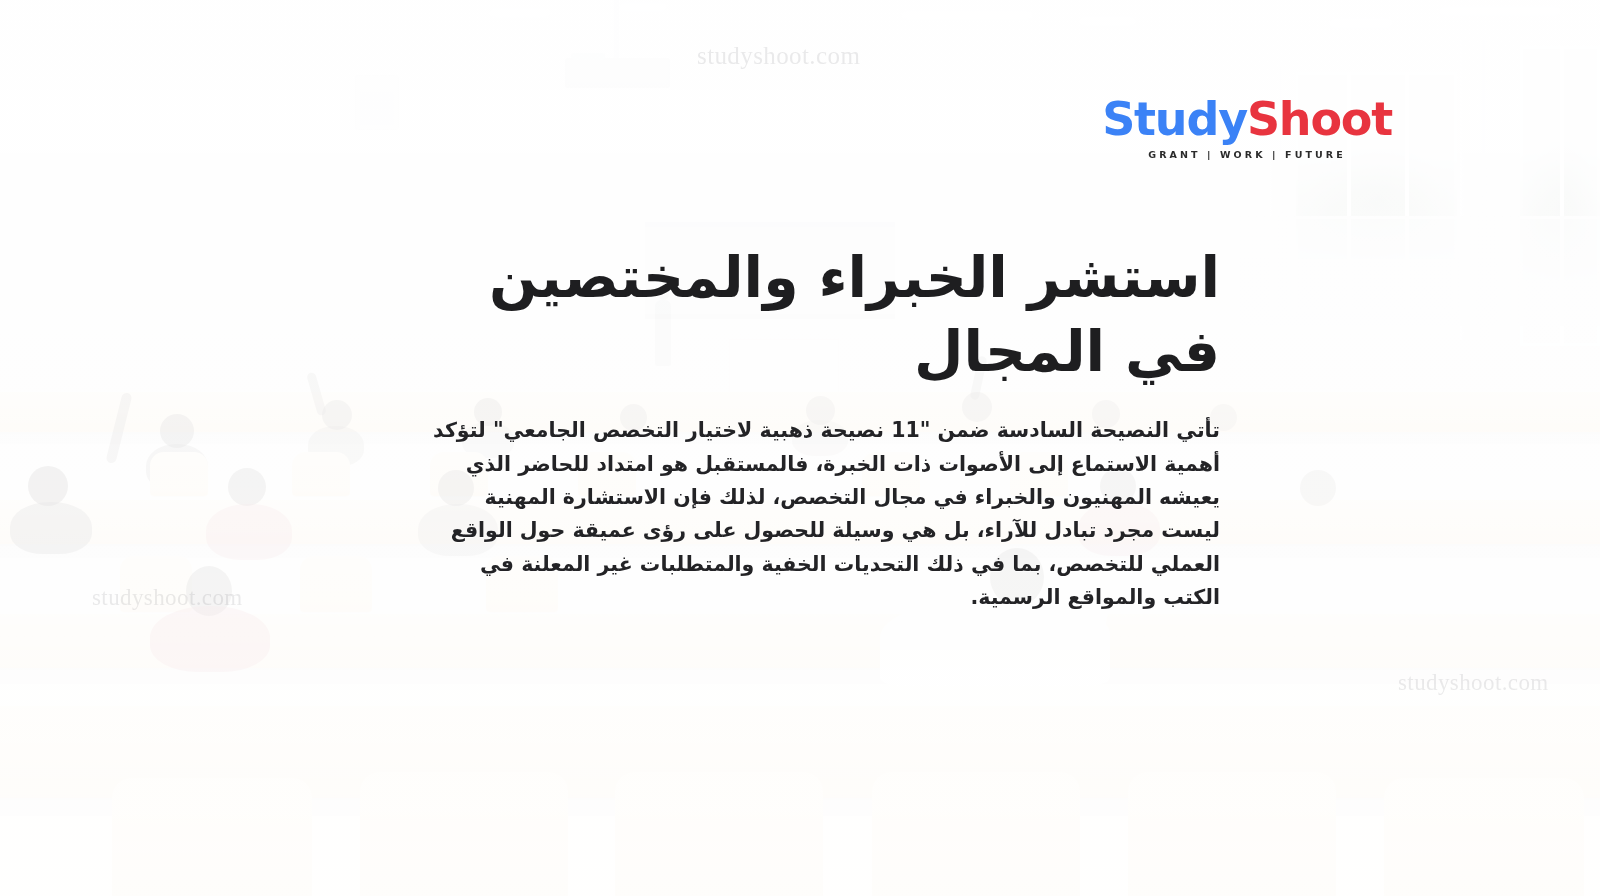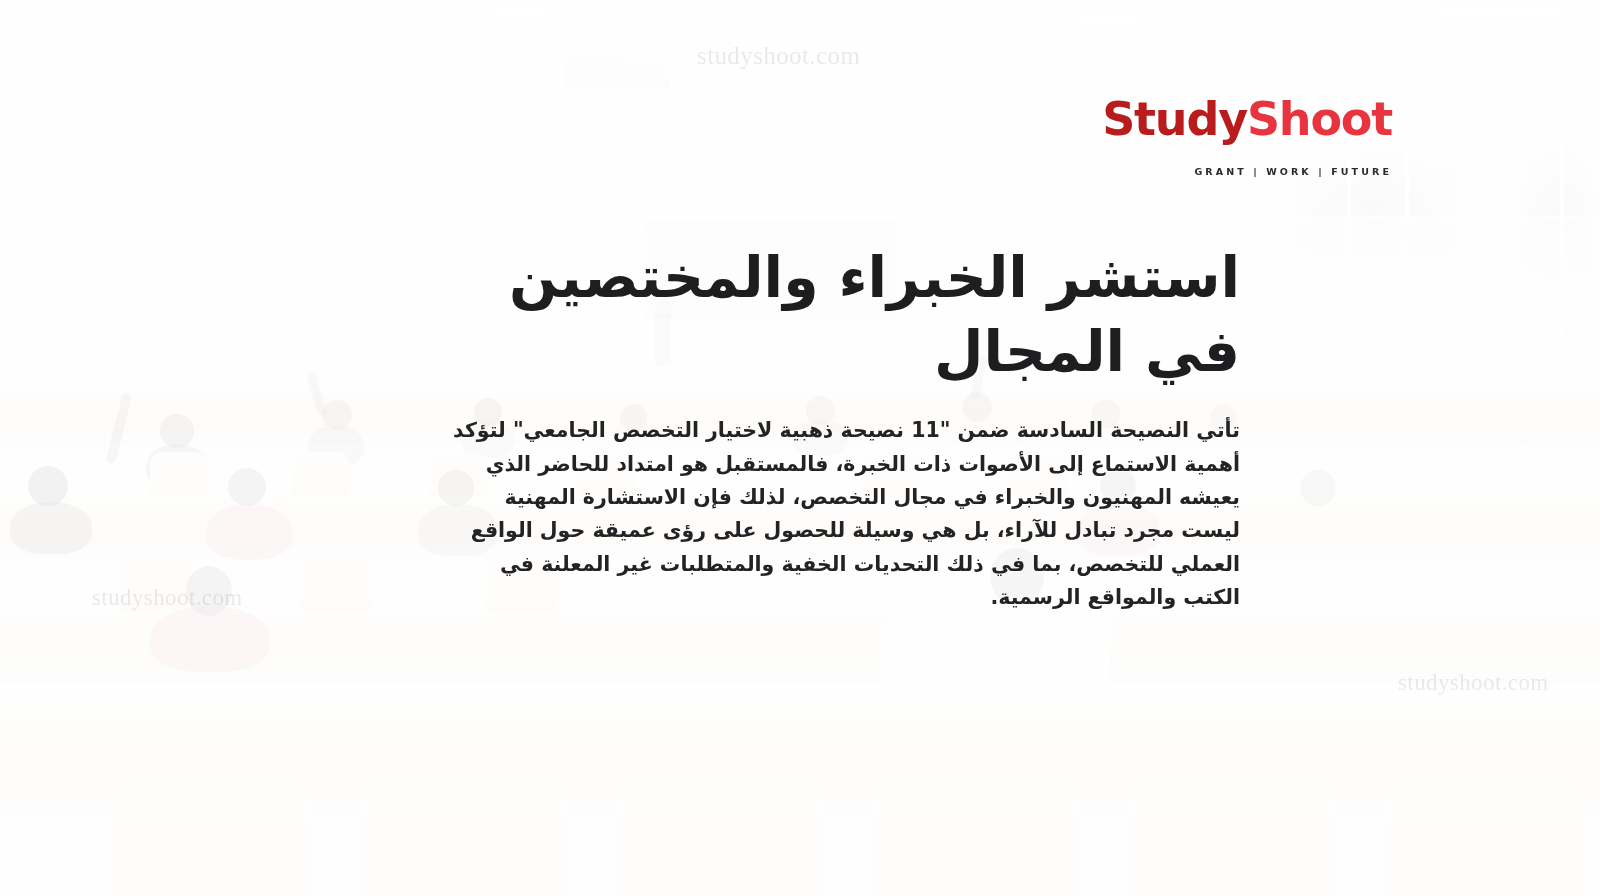--- a/index.html
+++ b/index.html
@@ -193,33 +193,32 @@
   .brand{
     position:absolute; right:208px; top:96px;
     direction:ltr; text-align:center;
   }
   .brand-word{
     font-size:46px; font-weight:800; line-height:1;
     letter-spacing:-1.2px;
     font-family:"DejaVu Sans","Liberation Sans",sans-serif;
     white-space:nowrap;
   }
-  .brand-study{ color:#b91c1c; }
+  .brand-study{ color:#3b82f6; }
   .brand-shoot{ color:#e8343f; }
   .brand-tag{
-    margin-top:24px;
+    margin-top:7px;
     font-size:9.5px; font-weight:700; letter-spacing:3.1px;
     color:#2a2a2a;
     white-space:nowrap;
-    text-align:right;
   }
 
   
   .content{
-    position:absolute; right:360px; top:240px; width:790px;
+    position:absolute; right:380px; top:240px; width:790px;
     text-align:right; direction:rtl;
   }
   .headline{
     font-size:57px;
     font-weight:800;
     line-height:1.30;
     color:#1e1e20;
     letter-spacing:-.5px;
     text-shadow:0 1px 2px rgba(255,255,255,.85);
   }

